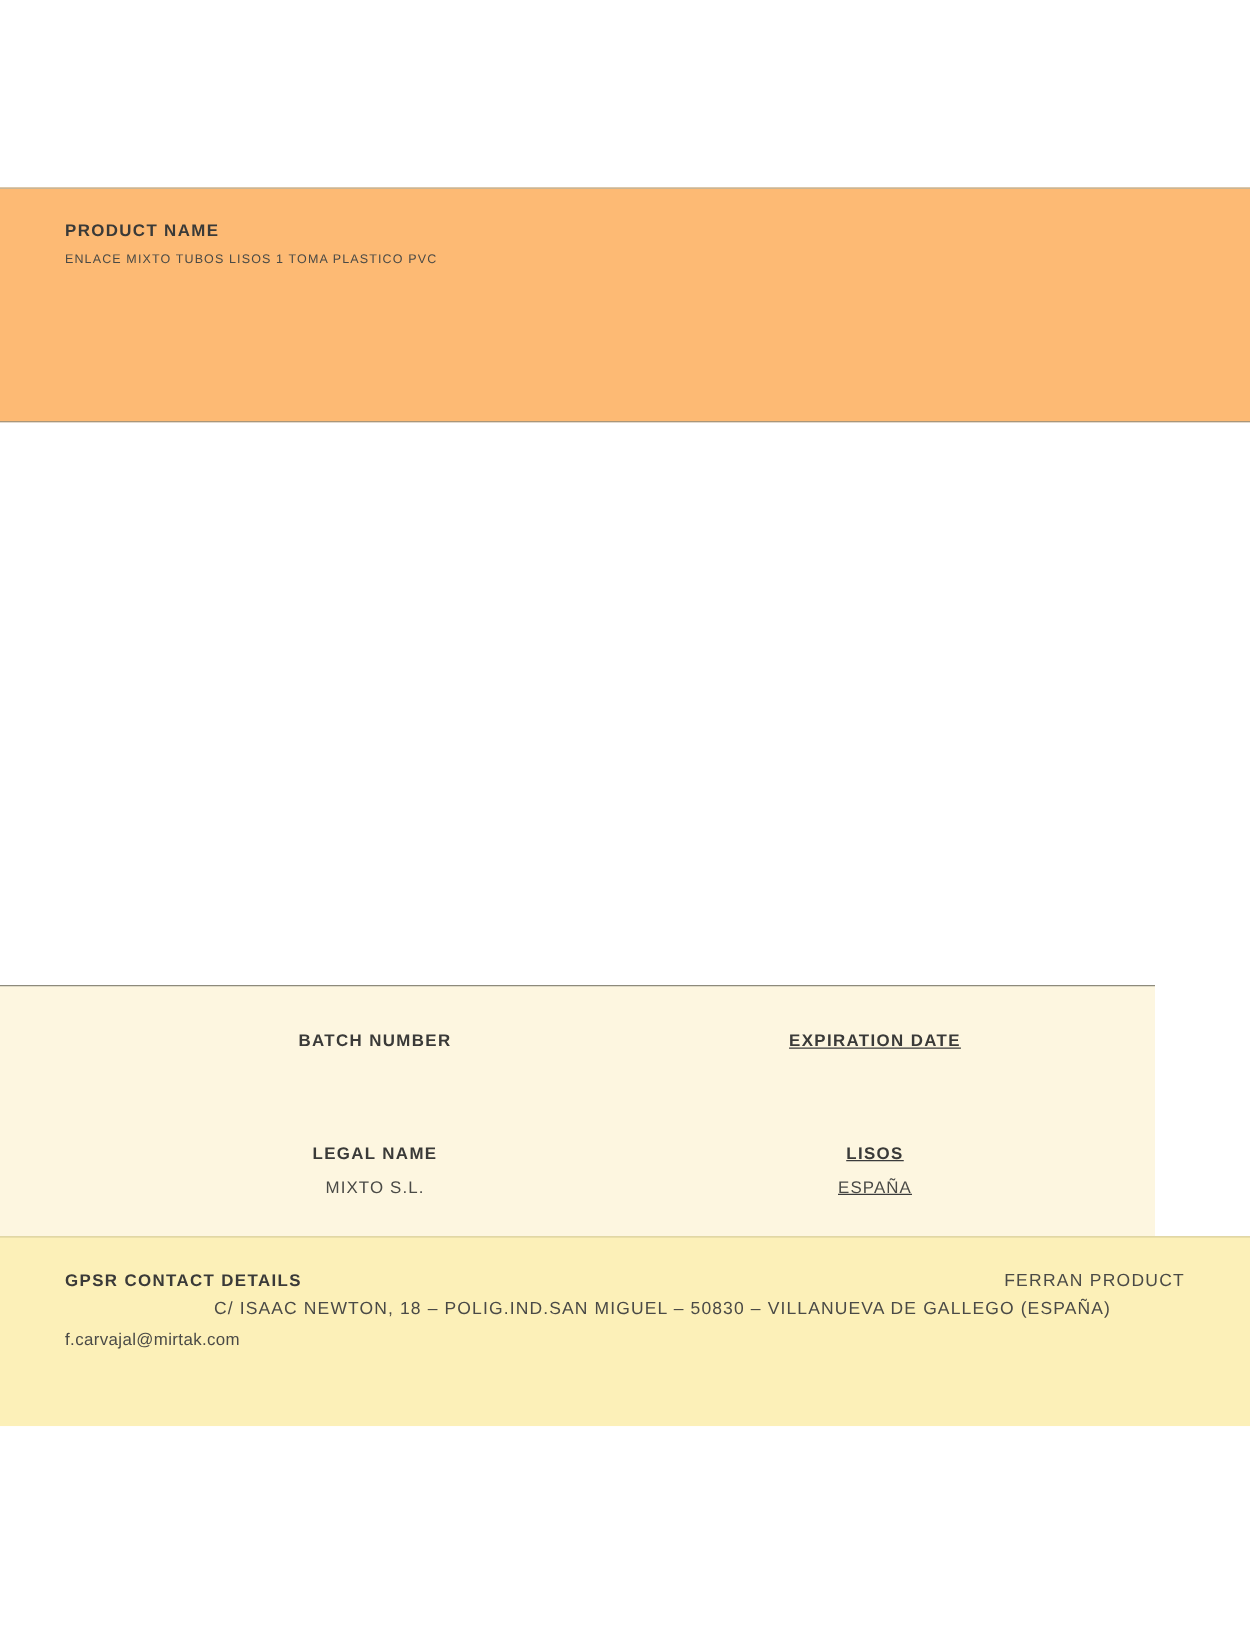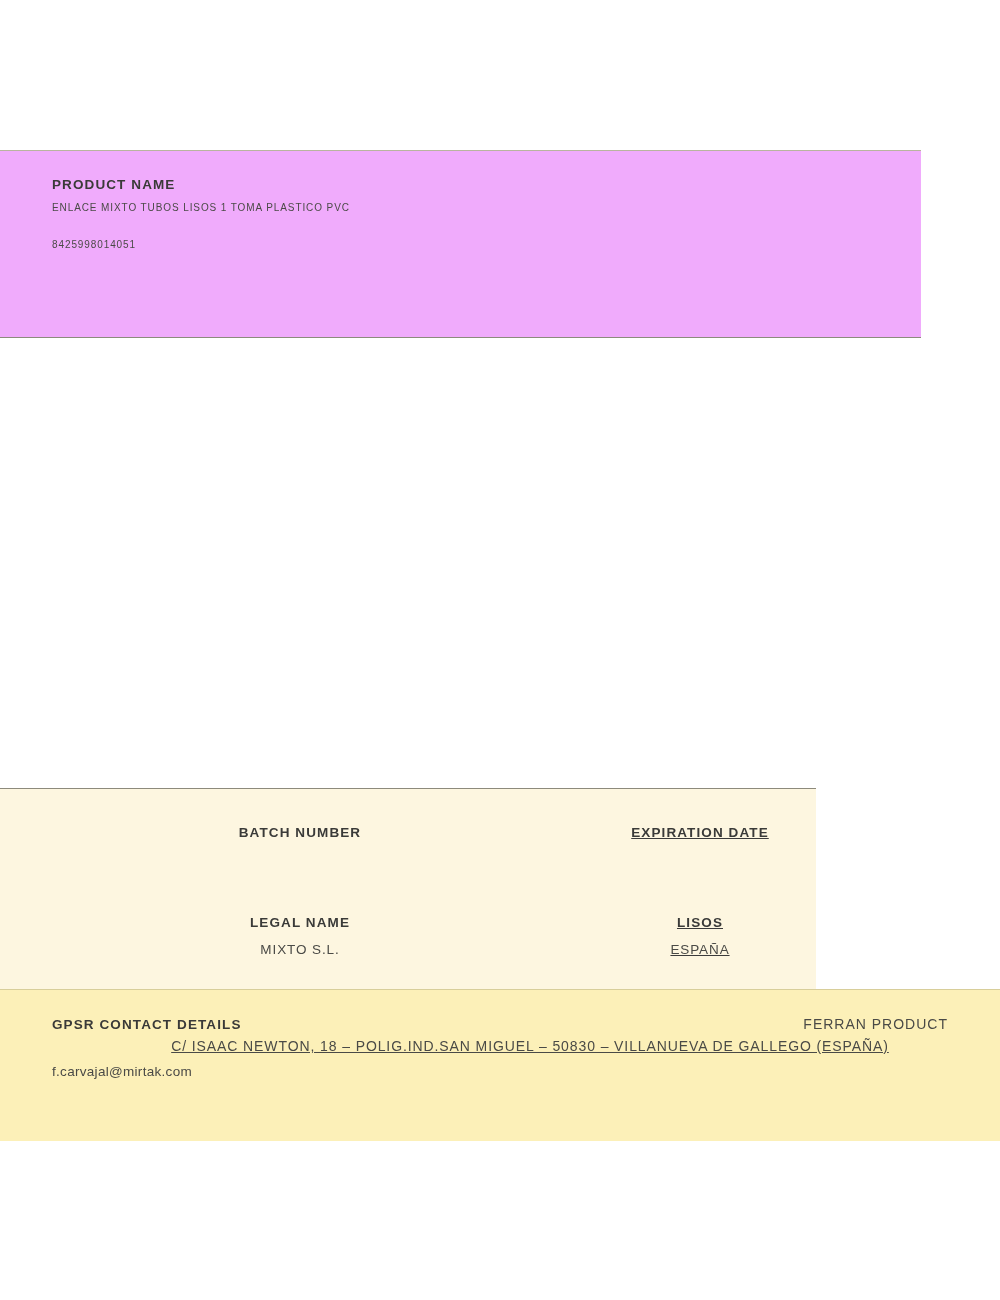--- a/index.html
+++ b/index.html
@@ -21,23 +21,23 @@
     left: 0; top: 0;
     width: 1000px;
     height: 1300px;
   }
 
   
   .product-block {
     position: absolute;
     left: 0;
     top: 150px;
-    width: 921px;
+    width: 1000px;
     height: 188px;
-    background: #f0abfc;
+    background: #fdba74;
     border-top: 1px solid #b9b49e;
     border-bottom: 1px solid #8d8a7c;
     box-sizing: border-box;
     padding: 26px 52px 0 52px;
   }
 
   .field-label {
     font-size: 13.5px;
     font-weight: bold;
     letter-spacing: 1.1px;
@@ -60,21 +60,21 @@
     width: 1000px;
     height: 450px;
     background: #ffffff;
   }
 
   
   .batch-block {
     position: absolute;
     left: 0;
     top: 788px;
-    width: 816px;
+    width: 924px;
     height: 201px;
     background: #fdf6e0;
     border-top: 1px solid #8d8a7c;
     box-sizing: border-box;
   }
   .cols {
     position: relative;
     width: 100%;
     height: 100%;
   }
@@ -137,21 +137,20 @@
     letter-spacing: 1px;
     color: #4a4a46;
   }
   .gpsr-address {
     text-align: center;
     font-size: 14px;
     letter-spacing: 0.9px;
     color: #4a4a46;
     margin-top: 6px;
     padding-left: 60px;
-    text-decoration: underline;
   }
   .gpsr-email {
     text-align: left;
     font-size: 13.5px;
     letter-spacing: 0.3px;
     color: #4a4a46;
     margin-top: 10px;
   }
 
   
@@ -166,21 +165,20 @@
 </style>
 </head>
 <body>
 
 <div class="page">
 
   <section class="product-block">
     <div class="field-label">PRODUCT NAME</div>
     <div class="field-value">ENLACE MIXTO TUBOS LISOS 1 TOMA PLASTICO PVC</div>
     <div class="spacer-block"></div>
-    <div class="field-value">8425998014051</div>
   </section>
 
   <div class="blank-area"></div>
 
   <section class="batch-block">
     <div class="cols">
       <div class="col-a row-1">
         <div class="cen-label">BATCH NUMBER</div>
         <div class="cen-value empty"></div>
       </div>

